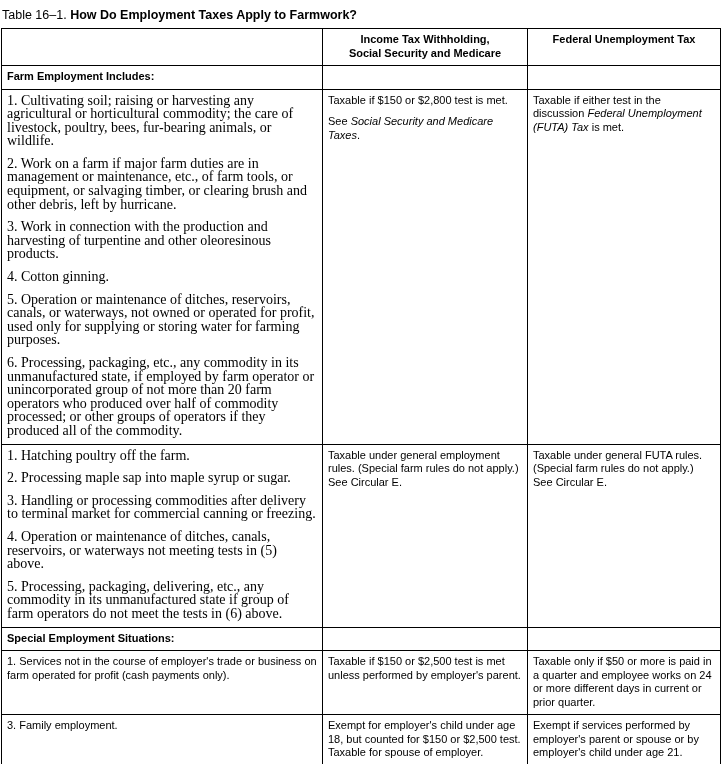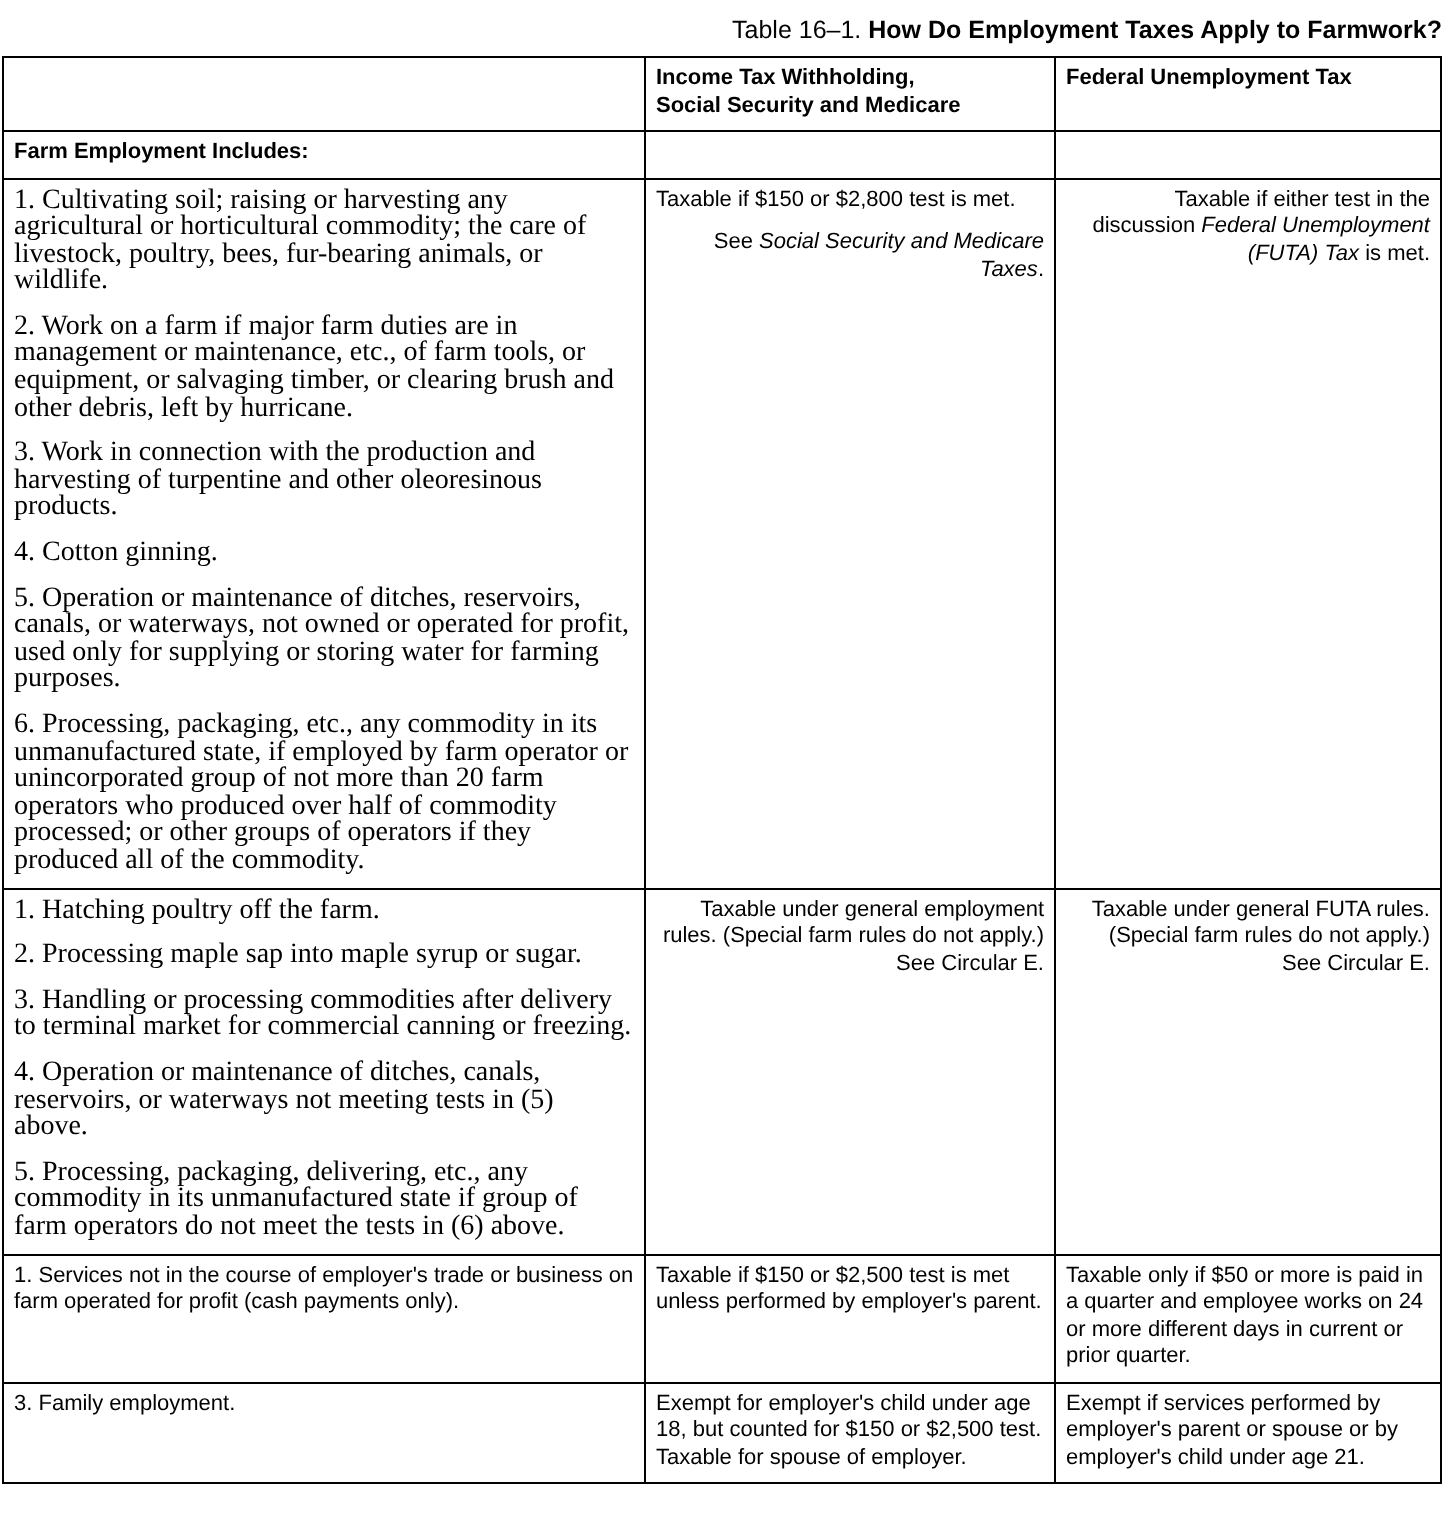--- a/index.html
+++ b/index.html
@@ -19,21 +19,20 @@
     width: 721px;
     height: 764px;
     box-sizing: border-box;
     padding: 6px 0 0 0;
   }
   .doc-title {
     font-size: 12.5px;
     line-height: 15px;
     padding: 2px 0 5px 2px;
     white-space: nowrap;
-    text-align: right;
   }
   .doc-title .title-label {
     font-weight: normal;
   }
   .doc-title .title-main {
     font-weight: bold;
   }
   table.taxtable {
     border-collapse: collapse;
     table-layout: fixed;
@@ -47,21 +46,21 @@
   table.taxtable th,
   table.taxtable td {
     border: 1px solid #000000;
     vertical-align: top;
     padding: 4px 5px 5px 5px;
     font-size: 11px;
     line-height: 13.5px;
   }
   
   thead th {
-    text-align: left;
+    text-align: center;
     font-weight: bold;
     font-size: 11px;
     line-height: 13px;
     padding: 5px 4px 5px 4px;
     vertical-align: middle;
   }
   th.blank-corner {
     border: none;
     background: #ffffff;
   }
@@ -91,21 +90,21 @@
     line-height: 13.6px;
     font-family: Liberation Serif, serif;
   }
   ol.items li:last-child { margin-bottom: 1px; }
 
   p.cell-p {
     margin: 0 0 8px 0;
     font-size: 11px;
     line-height: 13.6px;
   }
-  p.cell-p:last-child { margin-bottom: 0; text-align: right; }
+  p.cell-p:last-child { margin-bottom: 0; }
 
   em.it { font-style: italic; }
 
   td.tall-a { height: 300px; }
   td.tall-b { height: 170px; }
 </style>
 </head>
 <body>
 
 <div class="page">
@@ -173,20 +172,25 @@
           </ol>
         </td>
         <td>
           <p class="cell-p">Taxable under general employment rules. (Special farm rules do not apply.) See Circular E.</p>
         </td>
         <td>
           <p class="cell-p">Taxable under general FUTA rules. (Special farm rules do not apply.) See Circular E.</p>
         </td>
       </tr>
 
+      <tr>
+        <td class="section-head">Special Employment Situations:</td>
+        <td class="section-blank"></td>
+        <td class="section-blank"></td>
+      </tr>
 
       <tr>
         <td>1. Services not in the course of employer's trade or business on farm operated for profit (cash payments only).</td>
         <td>Taxable if $150 or $2,500 test is met unless performed by employer's parent.</td>
         <td>Taxable only if $50 or more is paid in a quarter and employee works on 24 or more different days in current or prior quarter.</td>
       </tr>
 
 
       <tr>
         <td>3. Family employment.</td>

